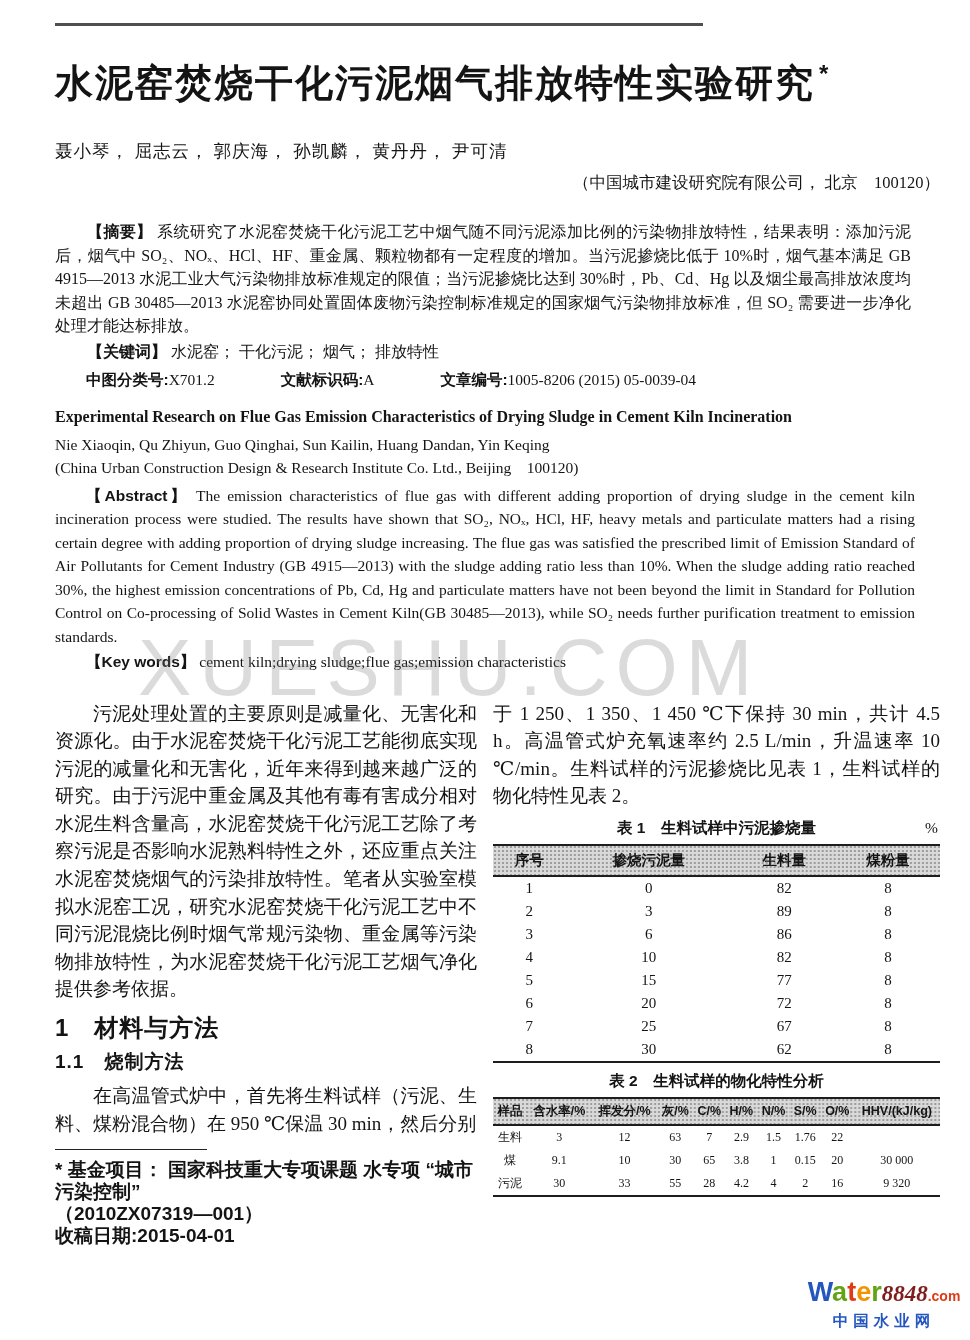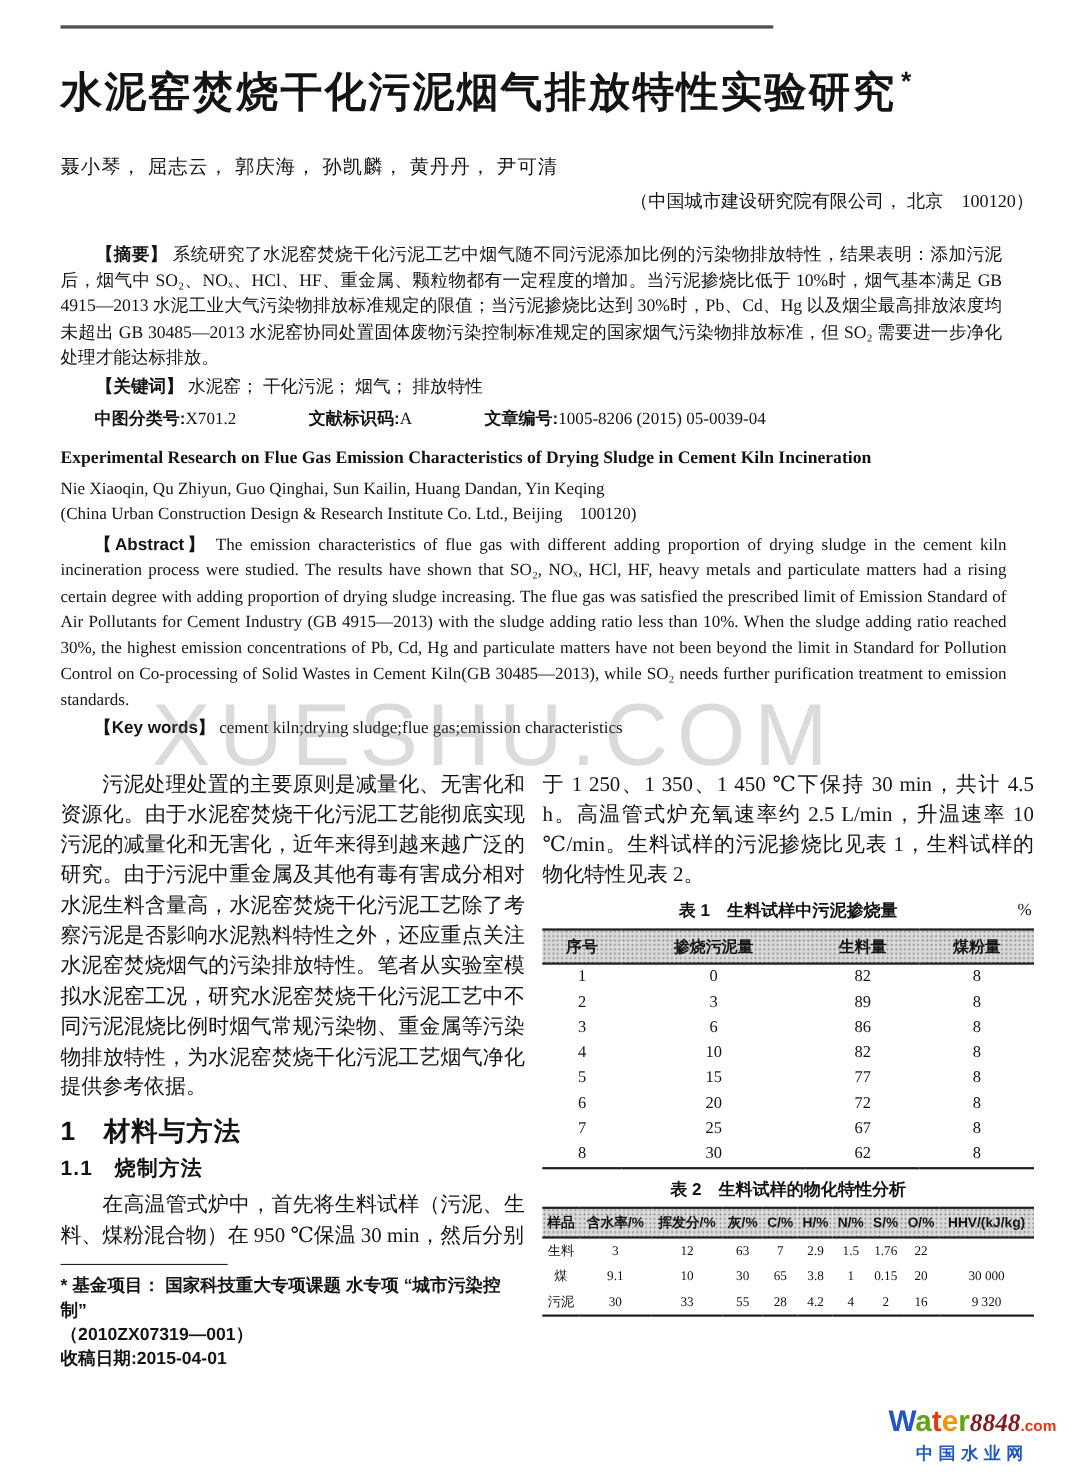--- a/index.html
+++ b/index.html
@@ -38,21 +38,21 @@
   .col-r{width:450px;}
   .bodytext{font-size:19px;line-height:27.6px;text-align:justify;}
   .h1{font-family:"Liberation Sans","DejaVu Sans",sans-serif;font-weight:bold;
       font-size:24px;margin:9px 0 5px;letter-spacing:1px;}
   .h2{font-family:"Liberation Sans","DejaVu Sans",sans-serif;font-weight:bold;
       font-size:19px;margin:4px 0 7px;letter-spacing:1px;}
   
   .fn{margin-top:12px;}
   .fn-rule{width:152px;border-top:1.5px solid #222;margin-bottom:9px;}
   .fn-line{font-family:"Liberation Sans","DejaVu Sans",sans-serif;font-weight:bold;
-      font-size:16px;line-height:22px;}
+      font-size:19px;line-height:22px;}
   
   .t-cap{position:relative;text-align:center;font-family:"Liberation Sans","DejaVu Sans",sans-serif;
       font-weight:bold;font-size:15.5px;margin:8px 0 5px;}
   .t-unit{position:absolute;right:2px;top:1px;font-weight:normal;font-family:"Liberation Serif",serif;}
   table{width:100%;border-collapse:collapse;}
   table.sci{border-top:2.5px solid #1d1d1d;border-bottom:2.5px solid #1d1d1d;}
   table.sci thead tr{
       background-color:#d9d9d9;
       background-image:radial-gradient(#9d9d9d 0.9px, rgba(0,0,0,0) 1.1px);
       background-size:4px 4px;

